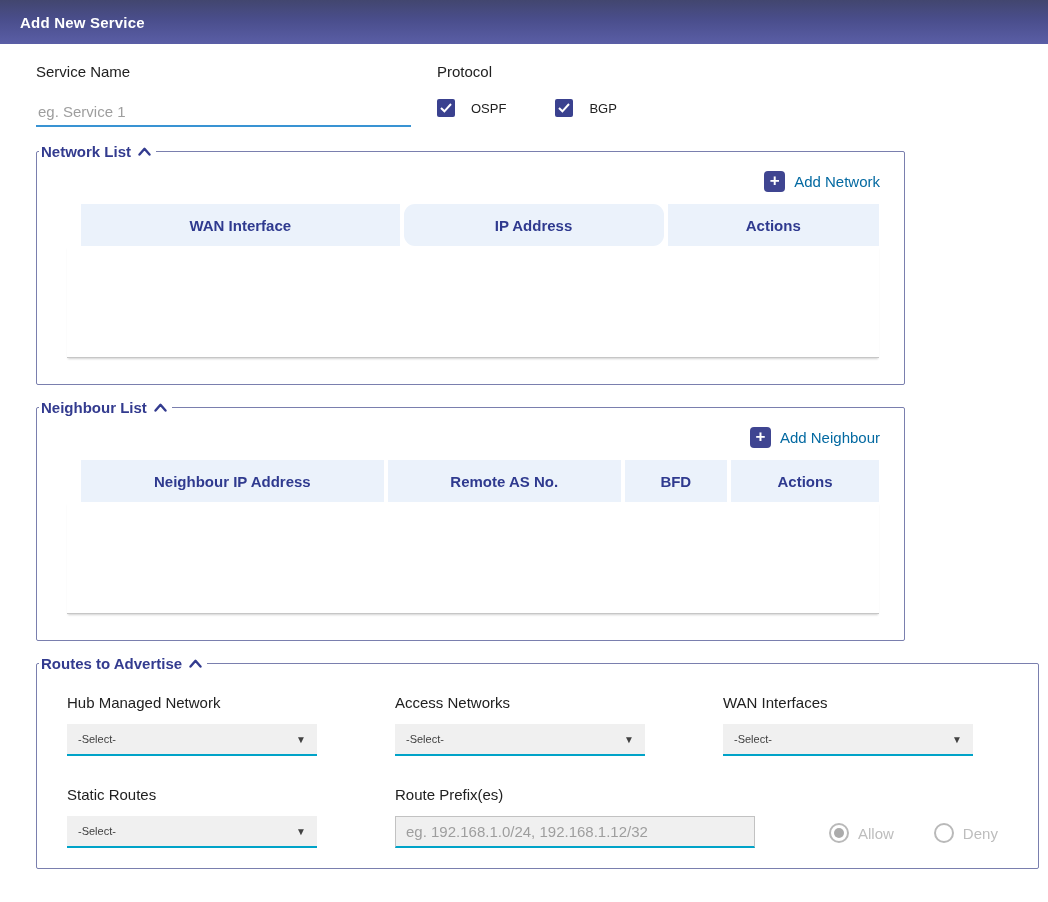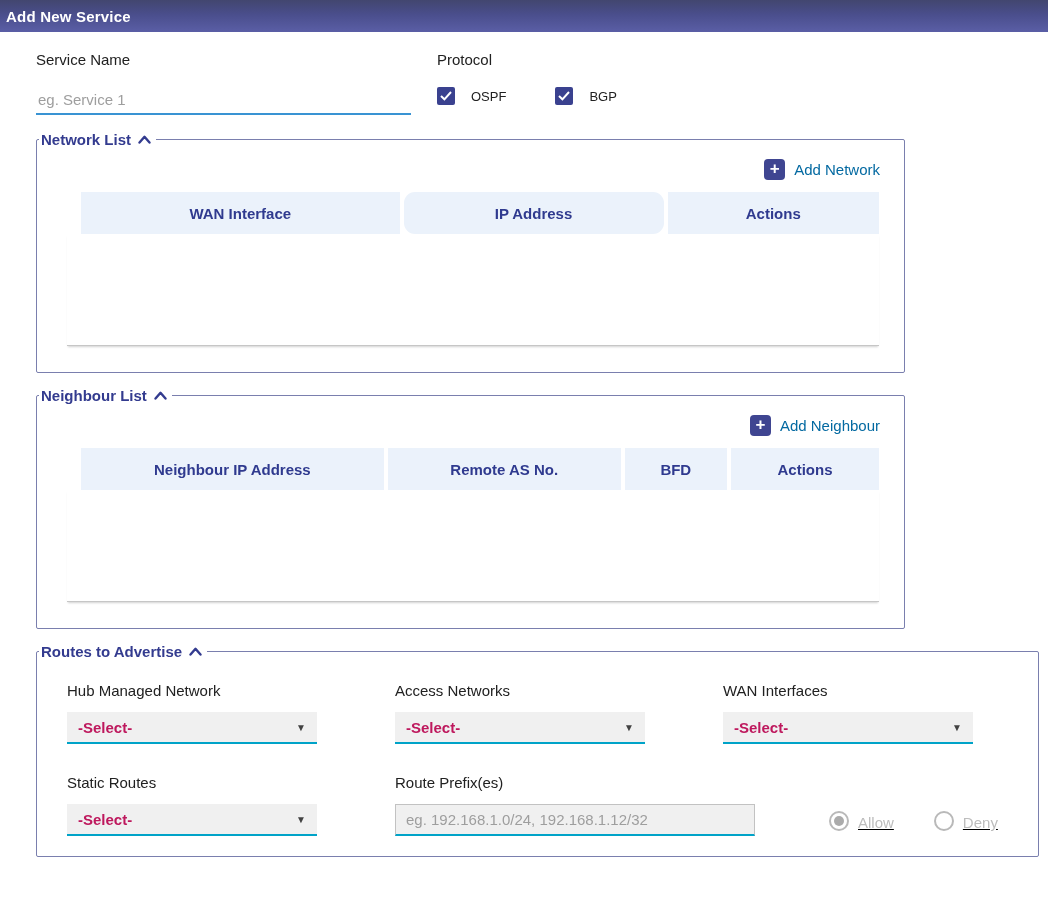--- a/index.html
+++ b/index.html
@@ -1,21 +1,21 @@
 <!DOCTYPE html>
 <html><head>
 <meta charset="utf-8">
 <style>
   * { margin:0; padding:0; box-sizing:border-box; }
   html,body { width:1048px; height:902px; background:#ffffff; overflow:hidden;
     font-family:"Liberation Sans","DejaVu Sans",sans-serif; }
 
   
-  .dlg-header { width:100%; height:32px; background:linear-gradient(180deg,#42466f 0%,#4a4e8c 45%,#5a5ea6 100%);
-    display:flex; align-items:center; padding:0 6px; }
+  .dlg-header { width:100%; height:44px; background:linear-gradient(180deg,#42466f 0%,#4a4e8c 45%,#5a5ea6 100%);
+    display:flex; align-items:center; padding:0 20px; }
   .dlg-header .title { color:#ffffff; font-size:15px; font-weight:bold; letter-spacing:.2px; }
 
   
   .main { padding:19px 12px 0 36px; }
 
   
   .top-row { display:flex; margin-bottom:16px; }
   .field-label { font-size:15px; color:#212121; display:block; }
   .svc-col { width:401px; }
   .svc-col .field-label { margin-bottom:21px; }
@@ -53,31 +53,31 @@
   .nb-c0{flex:364 0 0;} .nb-c1{flex:280 0 0;} .nb-c2{flex:123 0 0;} .nb-c3{flex:178 0 0;}
 
   
   .routes-inner { padding:22px 0 20px 30px; }
   .routes-row { display:flex;gap:48px; }
   .routes-row + .routes-row { margin-top:30px; }
   .fgroup { width:250px; margin-right:30px; }
   .fgroup .field-label { margin-bottom:13px; }
   .select-box { width:250px; height:32px; background:#f0f0f0; border-bottom:2px solid #00a3c8;
     display:flex; align-items:center; justify-content:space-between; padding:0 11px; cursor:pointer; }
-  .select-value { font-size:15px; color:#be185d;font-weight:bold; }
+  .select-value { font-size:11px; color:#404040; }
   .select-arrow { font-size:10px; color:#424242; }
 
   .prefix-group { width:360px; margin-right:26px; }
   .prefix-group .field-label { margin-bottom:13px; }
   .prefix-input { width:360px; height:32px; background:#f0f0f0; border:1px solid #c2c2c2;
     border-bottom:2px solid #00a3c8; font-size:15px; color:#424242; padding:0 10px; outline:none; }
   .prefix-input::placeholder { color:#9e9e9e; }
 
   .radio-row { display:flex; align-items:flex-end; padding-bottom:5px; }
-  .radio-option { display:flex; align-items:flex-end; margin-right:40px;text-decoration:underline; }
+  .radio-option { display:flex; align-items:center; margin-right:40px; }
   .radio-circle { width:20px; height:20px; border:2px solid #b9b9b9; border-radius:50%;
     display:flex; align-items:center; justify-content:center; margin-right:9px; }
   .radio-dot { width:10px; height:10px; border-radius:50%; background:#ababab; }
   .radio-label { font-size:15px; color:#bdbdbd; }
 </style>
 </head>
 <body>
 
 <div class="dlg-header">
   <span class="title">Add New Service</span>

